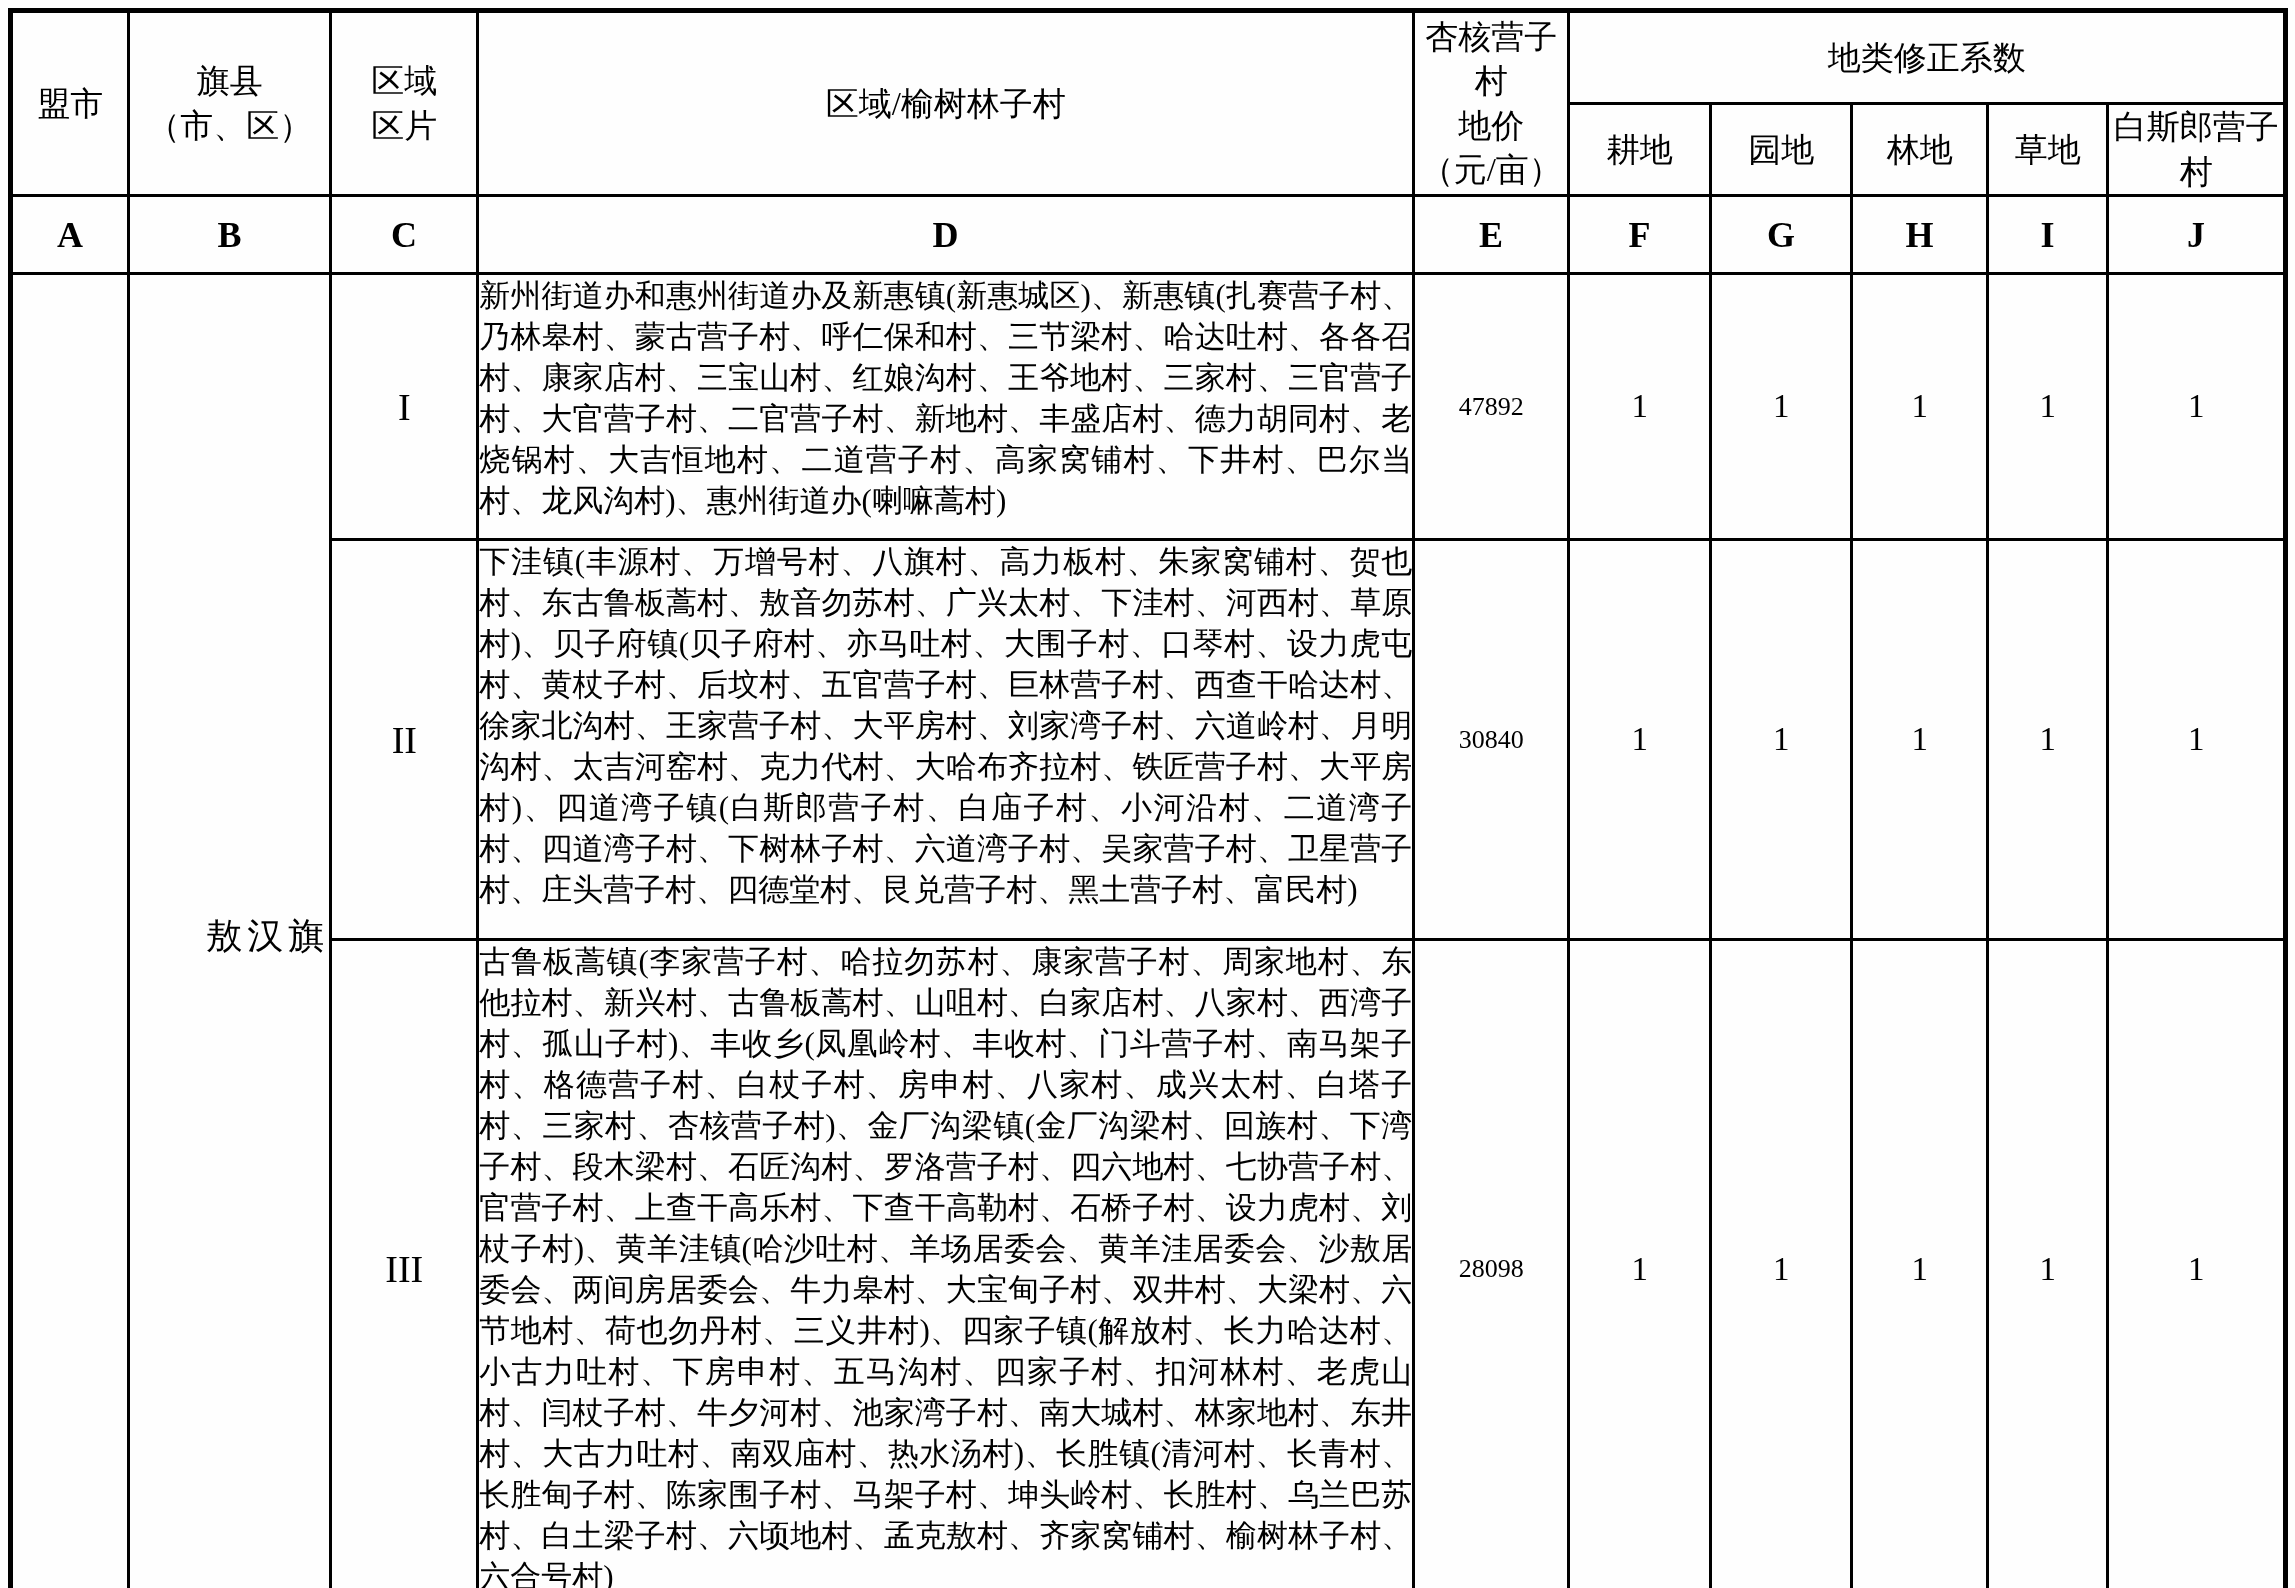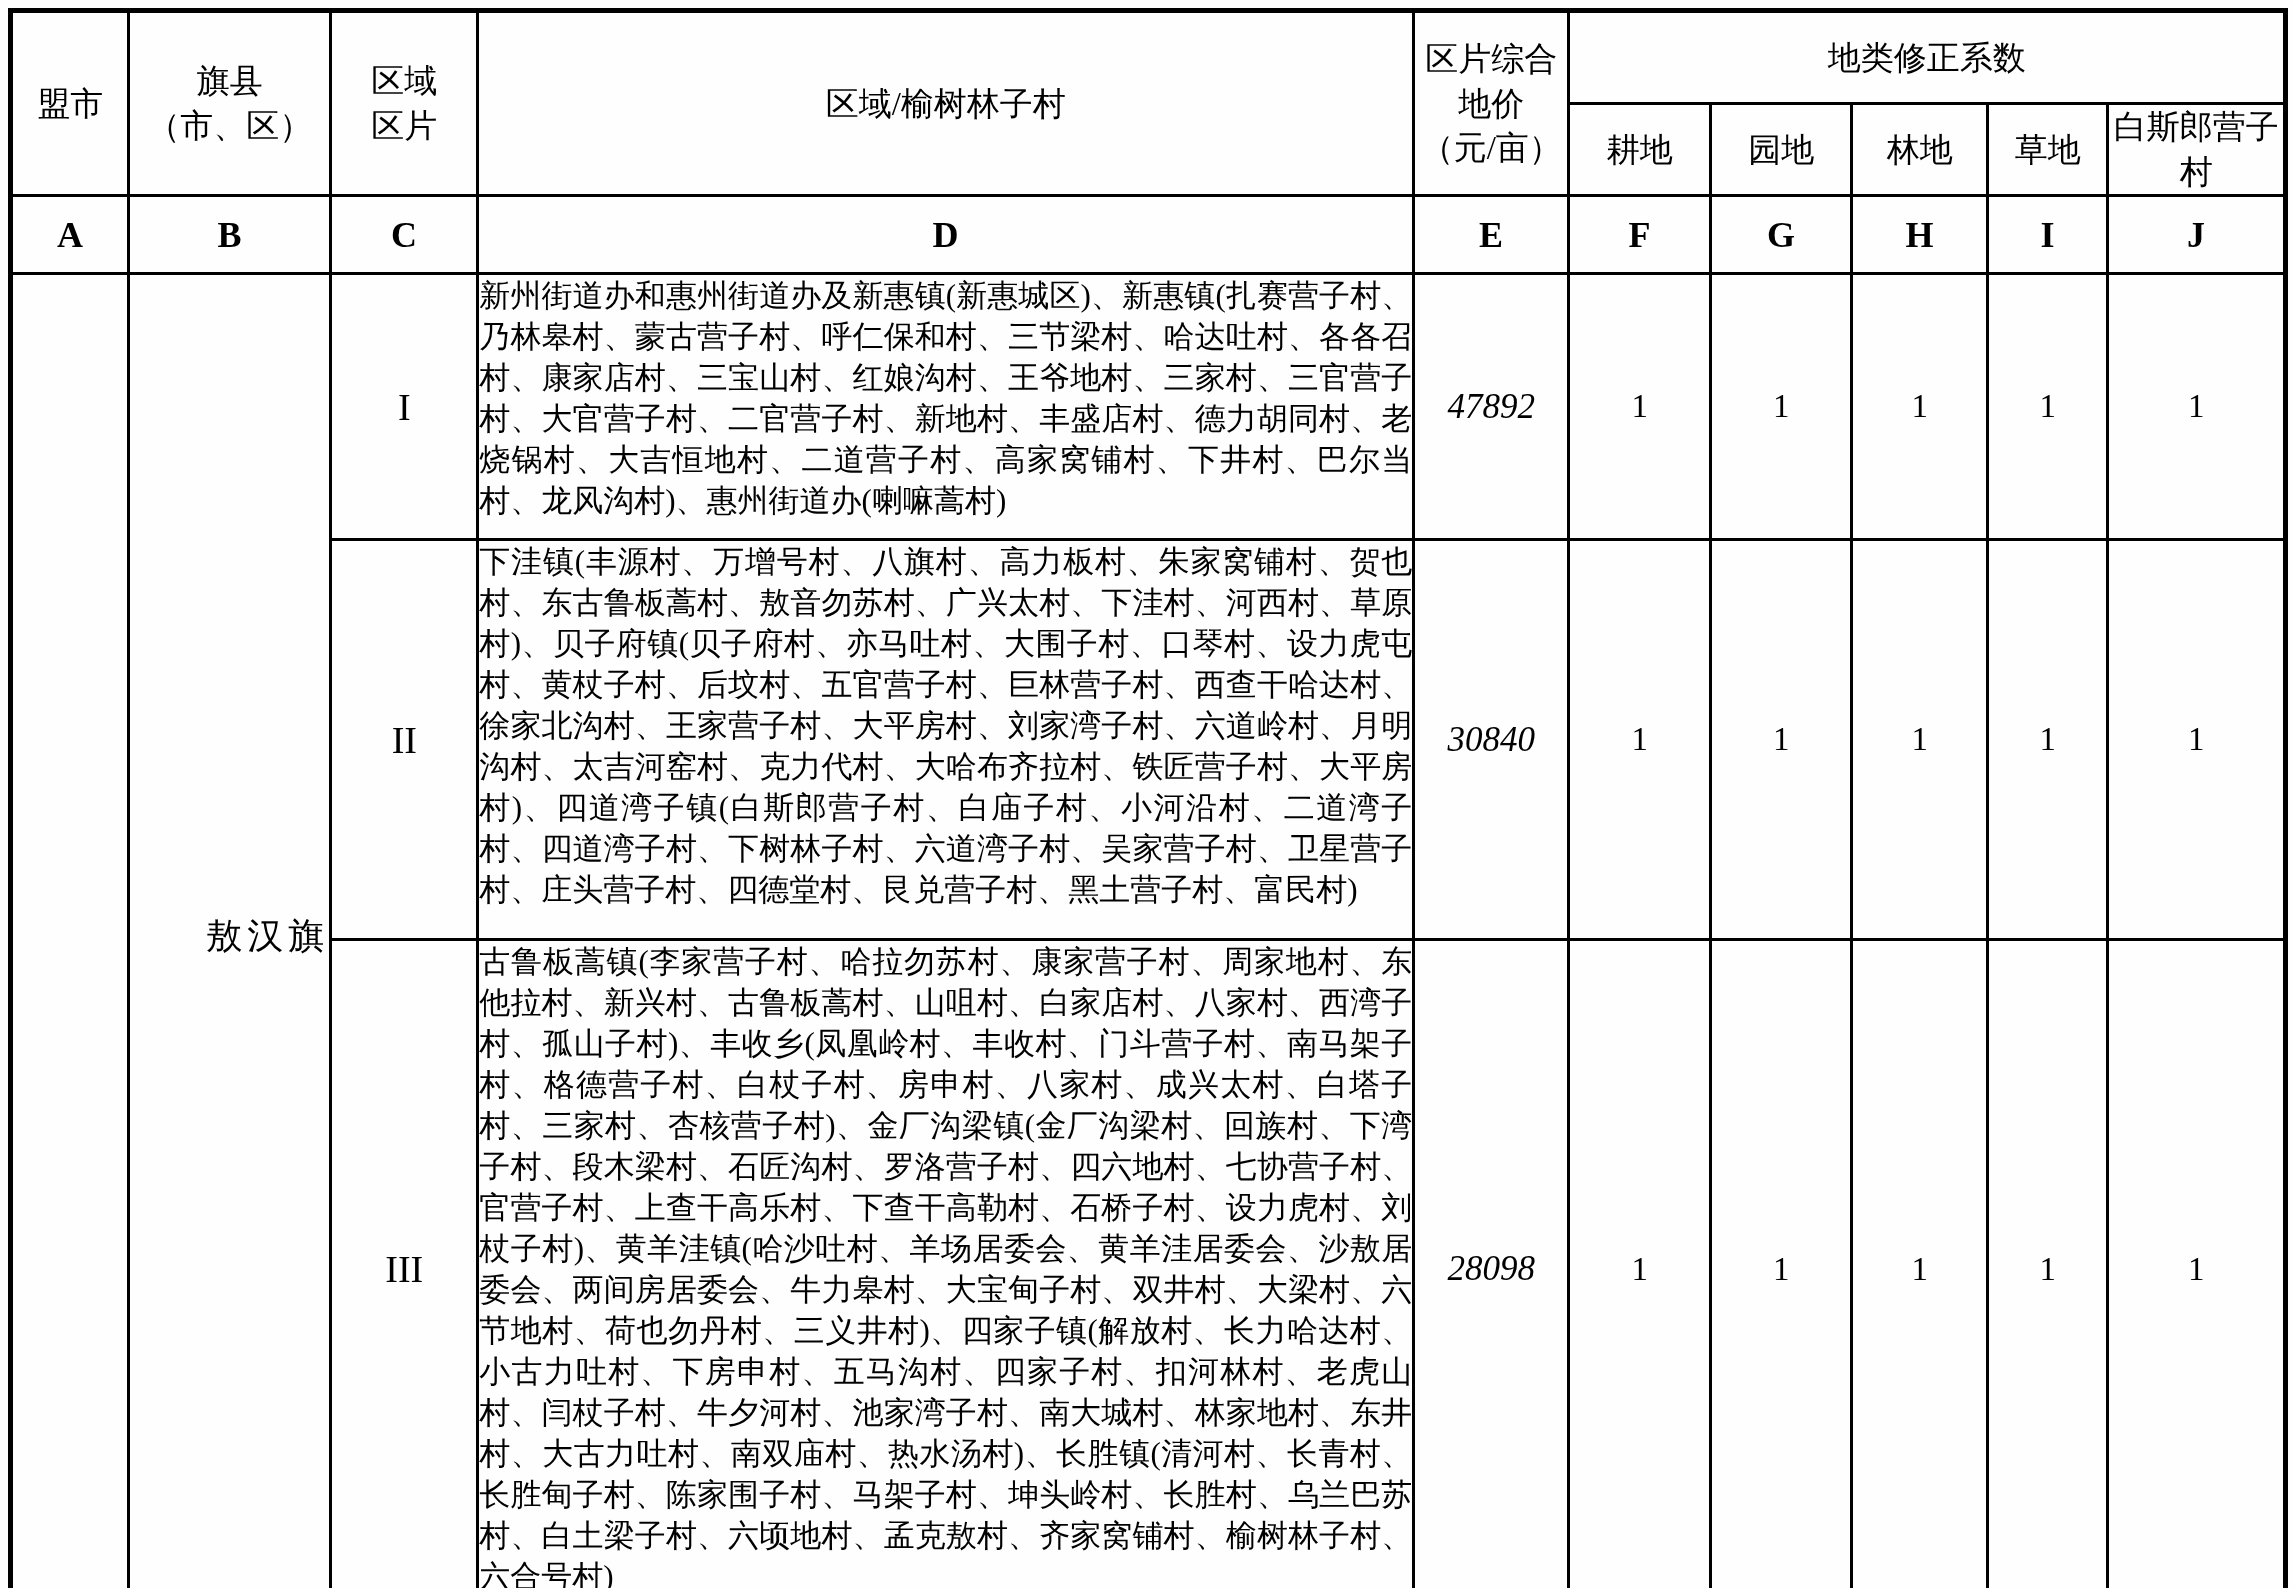--- a/index.html
+++ b/index.html
@@ -65,22 +65,21 @@
     vertical-align: top;
     text-align: justify;
     font-size: 31px;
     line-height: 41px;
     padding: 2.5px 4.1px 2.5px 5px;
     margin-left: 13px;
   }
   td.num {
     text-align: center;
     vertical-align: middle;
-    font-size: 35px;
-    font-style: italic;
+    font-size: 26px;
   }
   td.coef {
     text-align: center;
     vertical-align: middle;
     font-size: 33px;
   }
 </style>
 </head>
 <body>
 
@@ -100,21 +99,21 @@
     </colgroup>
 
     <tbody>
         <tr style="height:93px">
       <td class="hd" rowspan="2">盟市</td>
       <td class="hd" rowspan="2">旗县
 （市、区）</td>
       <td class="hd" rowspan="2">区域
 区片</td>
       <td class="hd" rowspan="2">区域/榆树林子村</td>
-      <td class="hd" rowspan="2">区片综合
+      <td class="hd" rowspan="2">杏核营子村
 地价
 （元/亩）</td>
       <td class="hd" colspan="5">地类修正系数</td>
     </tr>
 
     <tr style="height:74px">
       <td class="hd">耕地</td>
       <td class="hd">园地</td>
       <td class="hd">林地</td>
       <td class="hd">草地</td>

